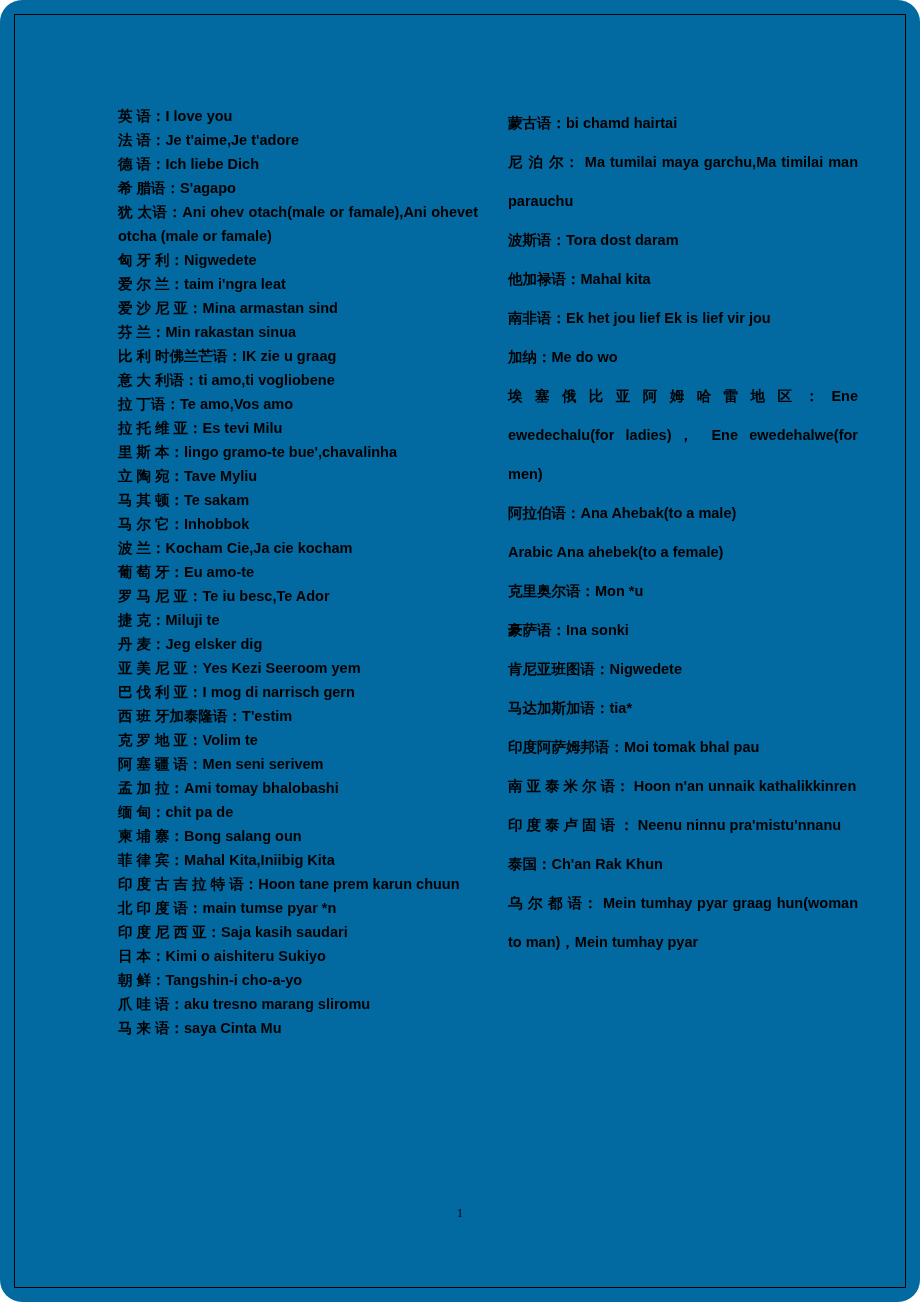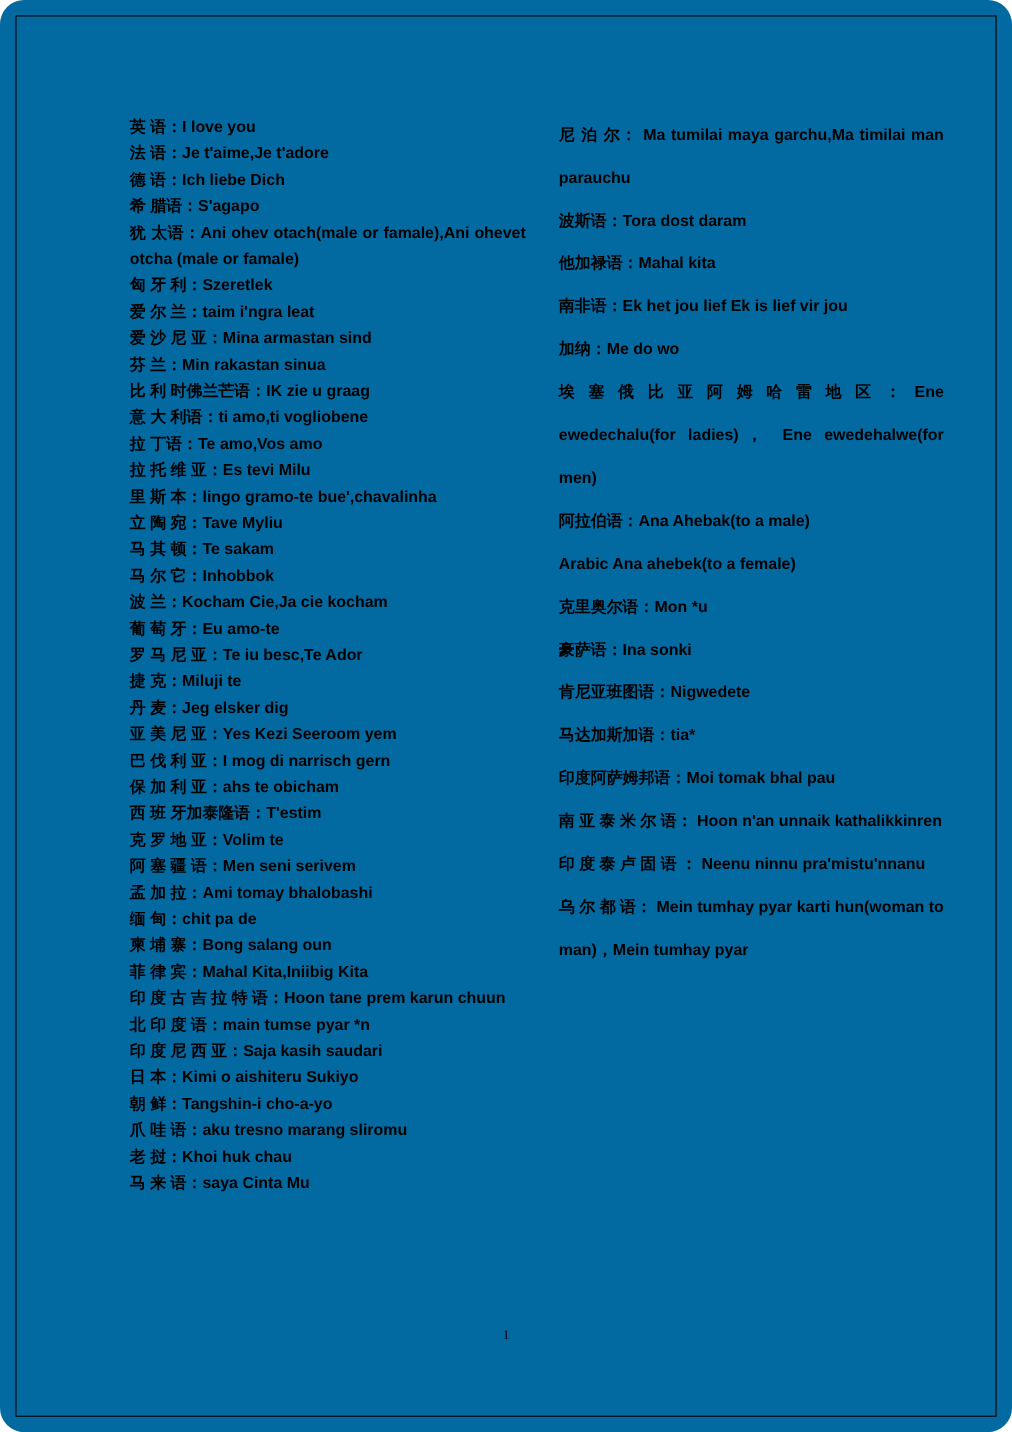--- a/index.html
+++ b/index.html
@@ -80,72 +80,72 @@
   <div class="border-frame"></div>
 
   <div class="content">
 
     <div class="col col-left">
       <p class="line">英 语：I love you</p>
       <p class="line">法 语：Je t'aime,Je t'adore</p>
       <p class="line">德 语：Ich liebe Dich</p>
       <p class="line">希 腊语：S'agapo</p>
       <p class="line">犹 太语：Ani ohev otach(male or famale),Ani ohevet otcha (male or famale)</p>
-      <p class="line">匈 牙 利：Szeretlek</p>
+      <p class="line">匈 牙 利：Nigwedete</p>
       <p class="line">爱 尔 兰：taim i'ngra leat</p>
       <p class="line">爱 沙 尼 亚：Mina armastan sind</p>
       <p class="line">芬 兰：Min rakastan sinua</p>
       <p class="line">比 利 时佛兰芒语：IK zie u graag</p>
       <p class="line">意 大 利语：ti amo,ti vogliobene</p>
       <p class="line">拉 丁语：Te amo,Vos amo</p>
       <p class="line">拉 托 维 亚：Es tevi Milu</p>
       <p class="line">里 斯 本：lingo gramo-te bue',chavalinha</p>
       <p class="line">立 陶 宛：Tave Myliu</p>
       <p class="line">马 其 顿：Te sakam</p>
       <p class="line">马 尔 它：Inhobbok</p>
       <p class="line">波 兰：Kocham Cie,Ja cie kocham</p>
       <p class="line">葡 萄 牙：Eu amo-te</p>
       <p class="line">罗 马 尼 亚：Te iu besc,Te Ador</p>
       <p class="line">捷 克：Miluji te</p>
       <p class="line">丹 麦：Jeg elsker dig</p>
       <p class="line">亚 美 尼 亚：Yes Kezi Seeroom yem</p>
       <p class="line">巴 伐 利 亚：I mog di narrisch gern</p>
-      <p class="line">保 加 利 亚：ahs te obicham</p>
       <p class="line">西 班 牙加泰隆语：T'estim</p>
       <p class="line">克 罗 地 亚：Volim te</p>
       <p class="line">阿 塞 疆 语：Men seni serivem</p>
       <p class="line">孟 加 拉：Ami tomay bhalobashi</p>
       <p class="line">缅 甸：chit pa de</p>
       <p class="line">柬 埔 寨：Bong salang oun</p>
       <p class="line">菲 律 宾：Mahal Kita,Iniibig Kita</p>
       <p class="line">印 度 古 吉 拉 特 语：Hoon tane prem karun chuun</p>
       <p class="line">北 印 度 语：main tumse pyar *n</p>
       <p class="line">印 度 尼 西 亚：Saja kasih saudari</p>
       <p class="line">日 本：Kimi o aishiteru Sukiyo</p>
       <p class="line">朝 鲜：Tangshin-i cho-a-yo</p>
       <p class="line">爪 哇 语：aku tresno marang sliromu</p>
-      <p class="line">老 挝：Khoi huk chau</p>
       <p class="line">马 来 语：saya Cinta Mu</p>
     </div>
 
     <div class="col col-right">
+      <p class="line">蒙古语：bi chamd hairtai</p>
       <p class="line">尼 泊 尔： Ma tumilai maya garchu,Ma timilai man parauchu</p>
       <p class="line">波斯语：Tora dost daram</p>
       <p class="line">他加禄语：Mahal kita</p>
       <p class="line">南非语：Ek het jou lief Ek is lief vir jou</p>
       <p class="line">加纳：Me do wo</p>
       <p class="line">埃 塞 俄 比 亚 阿 姆 哈 雷 地 区 ： Ene ewedechalu(for ladies)， Ene ewedehalwe(for men)</p>
       <p class="line">阿拉伯语：Ana Ahebak(to a male)</p>
       <p class="line">Arabic Ana ahebek(to a female)</p>
       <p class="line">克里奥尔语：Mon *u</p>
       <p class="line">豪萨语：Ina sonki</p>
       <p class="line">肯尼亚班图语：Nigwedete</p>
       <p class="line">马达加斯加语：tia*</p>
       <p class="line">印度阿萨姆邦语：Moi tomak bhal pau</p>
       <p class="line">南 亚 泰 米 尔 语： Hoon n'an unnaik kathalikkinren</p>
       <p class="line">印 度 泰 卢 固 语 ： Neenu ninnu pra'mistu'nnanu</p>
-      <p class="line">乌 尔 都 语： Mein tumhay pyar karti hun(woman to man)，Mein tumhay pyar</p>
+      <p class="line">泰国：Ch'an Rak Khun</p>
+      <p class="line">乌 尔 都 语： Mein tumhay pyar graag hun(woman to man)，Mein tumhay pyar</p>
     </div>
 
   </div>
 
   <div class="page-number">1</div>
 </div>
 
 </body></html>

